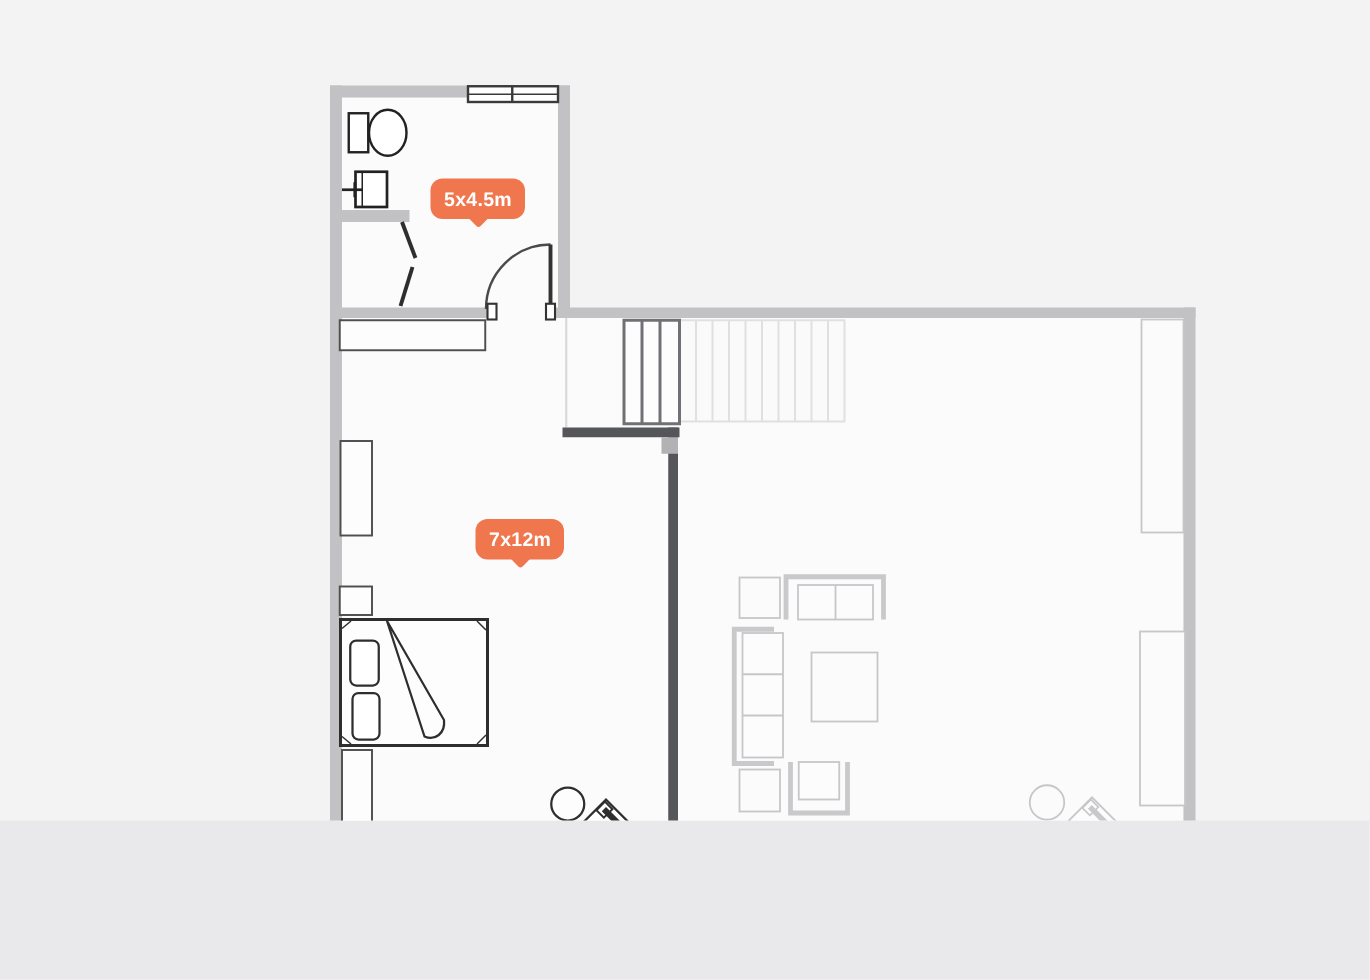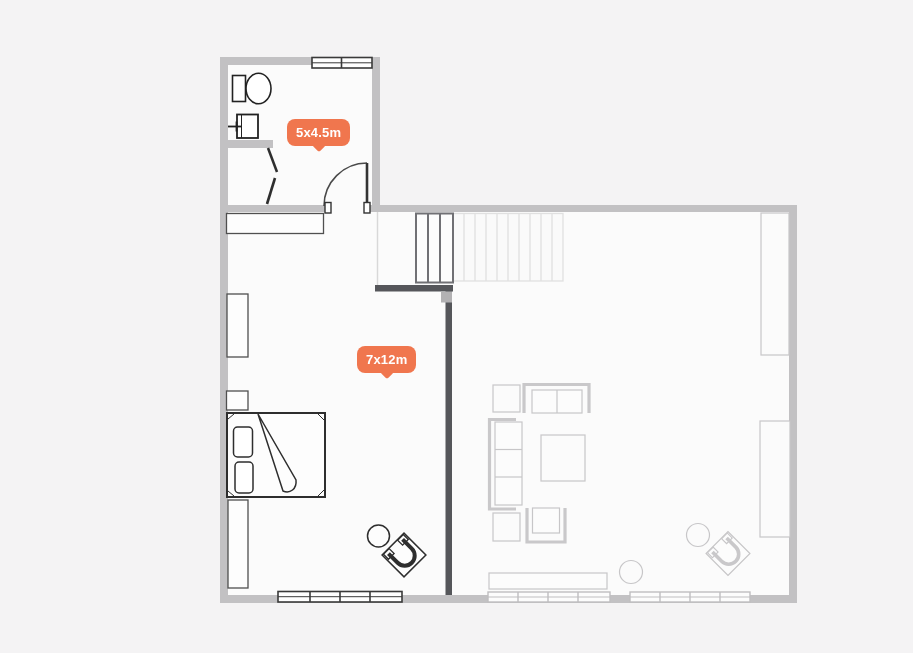--- a/index.html
+++ b/index.html
@@ -1,19 +1,19 @@
 <!DOCTYPE html>
 <html><head>
 <meta charset="utf-8">
 <style>
   html,body { margin:0; padding:0; }
   body { font-family: "Liberation Sans", sans-serif; background:#e9e8ea; }
   #canvas {
     position:relative;
-    width:913px; height:653px;
+    width:913px; height:547px;
     background:#F4F3F4;
     overflow:hidden;
   }
   #plan-svg { position:absolute; left:0; top:0; }
   .badge {
     position:absolute;
     background:#F0764E;
     color:#FFFFFF;
     font-weight:bold;
     font-size:13px;
@@ -181,18 +181,18 @@
     </g>
     <rect x="761" y="213" width="28" height="142" fill="#FBFBFB" stroke="#C7C6C8" stroke-width="1.2"></rect>
     <rect x="760" y="421" width="30" height="116" fill="#FBFBFB" stroke="#C7C6C8" stroke-width="1.2"></rect>
   </svg>
 
   <div class="badge" style="left:287px; top:119px;">
     <span>5x4.5m</span>
     <div class="pointer"></div>
   </div>
 
-  <div class="badge" style="left:317px; top:346px;margin-left:40px;">
+  <div class="badge" style="left:317px; top:346px;">
     <span>7x12m</span>
     <div class="pointer"></div>
   </div>
 
 </div>
 
 </body></html>

